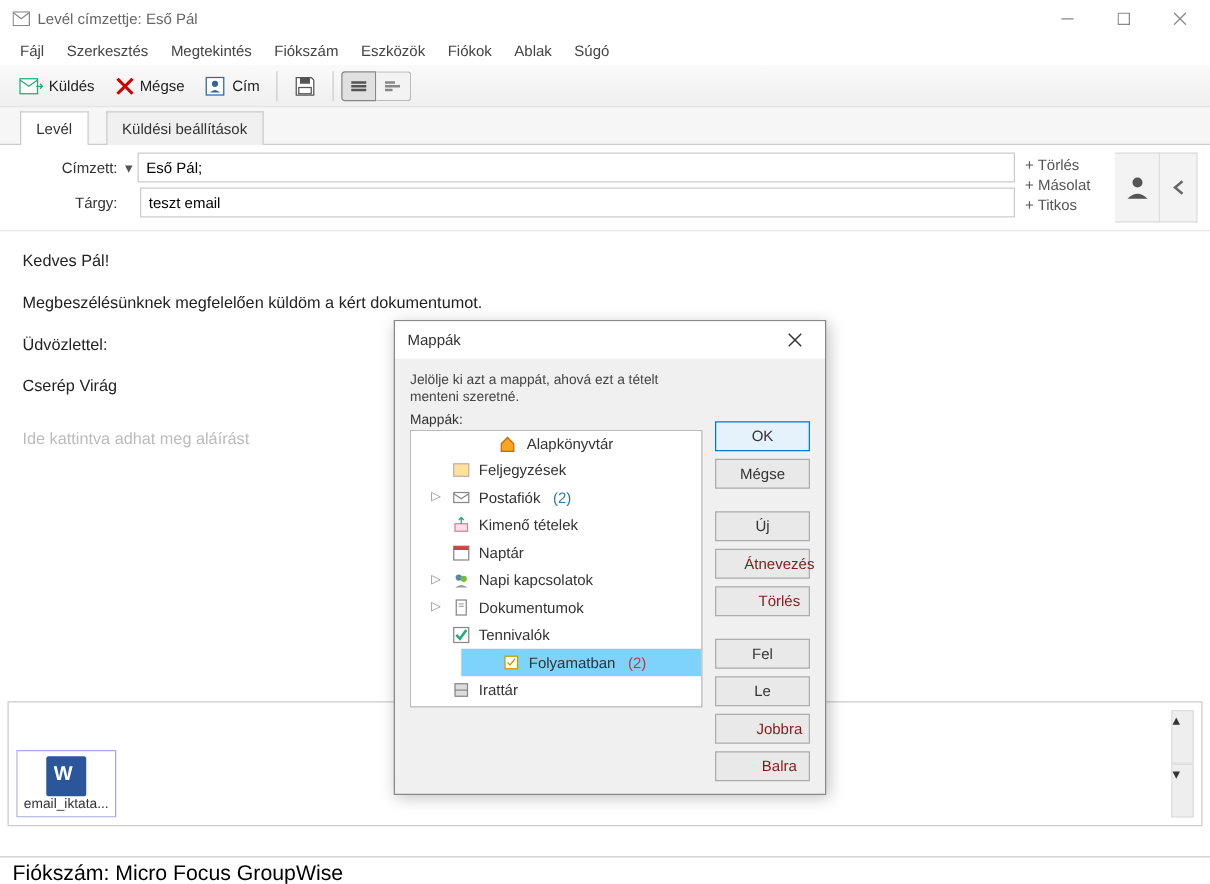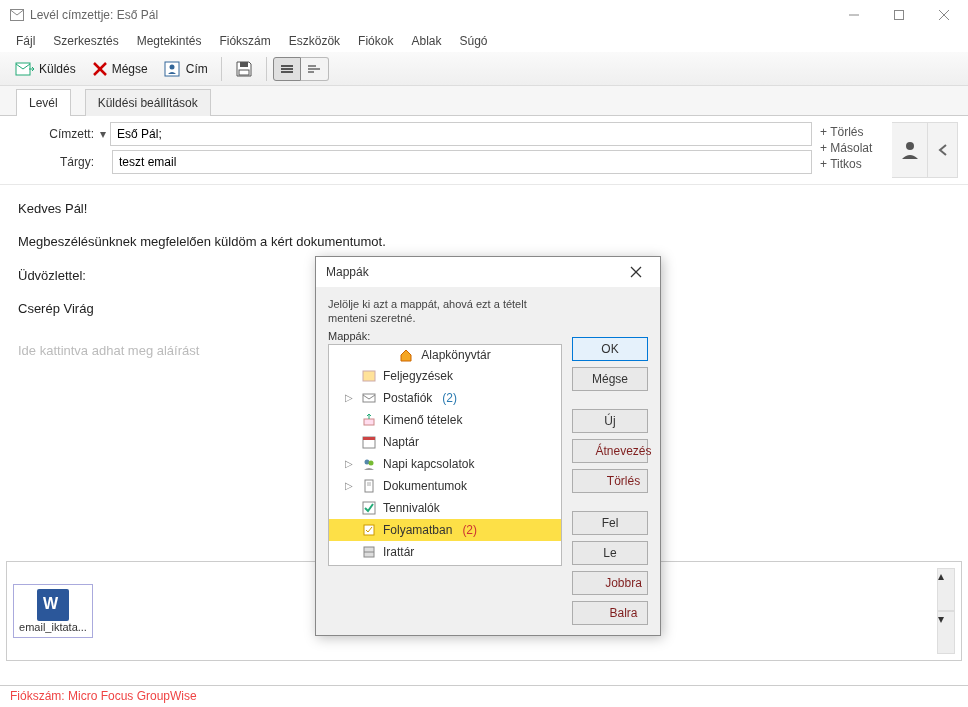--- a/index.html
+++ b/index.html
@@ -30,43 +30,43 @@
 .row .dropdown-carat { margin-right: 4px; color: #555; }
 .row input { flex: 1; border: 1px solid #ccc; padding: 4px 6px; font-size: 12px; background: #fff; }
 .add-fields { width: 80px; padding: 2px 0 0 8px; }
 .add-fields div { color: #555; font-size: 12px; line-height: 16px; }
 .contact-col { width: 36px; display: flex; align-items: center; justify-content: center; background: #f3f3f3; border: 1px solid #ddd; border-left: none; }
 .expand-col { width: 30px; display: flex; align-items: center; justify-content: center; background: #f3f3f3; border: 1px solid #ddd; border-left: none; }
 .body-area { padding: 12px 18px; height: 400px; overflow: auto; color: #222; font-size: 13px; line-height: 1.8; }
 .body-area p { margin-bottom: 4px; }
 .signature-placeholder { color: #bbb; font-size: 13px; margin-top: 18px; }
 .attachment-strip { border: 1px solid #ccc; margin: 6px; padding: 6px; display: flex; flex-direction: column; position: absolute; bottom: 40px; left: 0; right: 0; height: 100px; }
-.attachment-area { flex: 1; display: flex; gap: 6px; align-items: center; overflow: auto; }
+.attachment-area { flex: 1; display: flex; gap: 6px; align-items: flex-end; overflow: auto; }
 .att-item { width: 80px; display: flex; flex-direction: column; align-items: center; border: 1px solid #aad; padding: 4px; font-size: 11px; text-align: center; background: #fff; }
 .att-item .word-ic { width: 32px; height: 32px; background: #2b579a; border-radius: 2px; position: relative; }
 .att-item .word-ic::after { content: "W"; color: #fff; font-weight: bold; position: absolute; left: 6px; top: 6px; font-size: 16px; }
 .add-attach-bar { border-top: 1px solid #ddd; margin-top: 4px; padding-top: 4px; text-align: center; color: #888; display: flex; align-items: center; justify-content: center; gap: 6px; }
 .att-scroll { width: 18px; display: flex; flex-direction: column; }
 .att-scroll .sb { flex: 1; background: #eee; border: 1px solid #ddd; }
 .statusbar { position: absolute; bottom: 0; left: 0; right: 0; height: 22px; border-top: 1px solid #ccc; padding: 3px 10px; background: #fff; }
-.statusbar a { color: #ef4444; text-decoration: none; font-size: 12px; }
+.statusbar a { color: #000000; text-decoration: none; font-size: 17px; }
 
 
 .dialog-overlay { position: absolute; left: 315px; top: 256px; width: 346px; background: #f0f0f0; border: 1px solid #888; box-shadow: 2px 2px 12px rgba(0,0,0,0.25); }
 .dialog-title { height: 30px; display: flex; align-items: center; padding: 0 10px; background: #fff; }
 .dialog-title .t { flex: 1; font-size: 12px; }
 .dialog-close { width: 28px; height: 28px; display: flex; align-items: center; justify-content: center; color: #444; }
 .dialog-body { padding: 10px 12px; display: flex; gap: 10px; }
 .dialog-left { flex: 1; }
 .dialog-instr { font-size: 11px; color: #444; line-height: 1.3; margin-bottom: 4px; }
 .dialog-label { font-size: 11px; margin-bottom: 2px; }
 .tree { border: 1px solid #bbb; background: #fff; height: 222px; font-size: 12px; overflow: auto; }
 .tree-root { display: flex; align-items: center; justify-content: center; gap: 8px; padding: 3px 6px; font-weight: 400; background: #fff; }
 .tree-item { display: flex; align-items: center; gap: 6px; padding: 2px 6px 2px 30px; line-height: 18px; }
-.tree-item.selected { background: #fde047; }
+.tree-item.selected { background: #7dd3fc; margin-left: 40px; }
 .tree-item .caret { width: 10px; margin-left: -14px; color: #888; font-size: 10px; }
 .tree-item .ic { width: 16px; height: 16px; display: inline-flex; align-items: center; justify-content: center; }
 .count { color: #2a7ab0; margin-left: 4px; }
 .count.red { color: #c33; }
 .dialog-right { width: 76px; display: flex; flex-direction: column; gap: 6px; margin-top: 40px; }
 .dlg-btn { height: 24px; border: 1px solid #adadad; background: #e9e9e9; font-size: 12px; color: #333; display: flex; align-items: center; justify-content: center; }
 .dlg-btn.primary { border: 1.5px solid #0078d7; background: #e5f1fb; }
 .dlg-btn.disabled { color: #7f1d1d; padding-left: 27px; }
 .dialog-right .spacer { height: 6px; }
 svg { display: block; }

